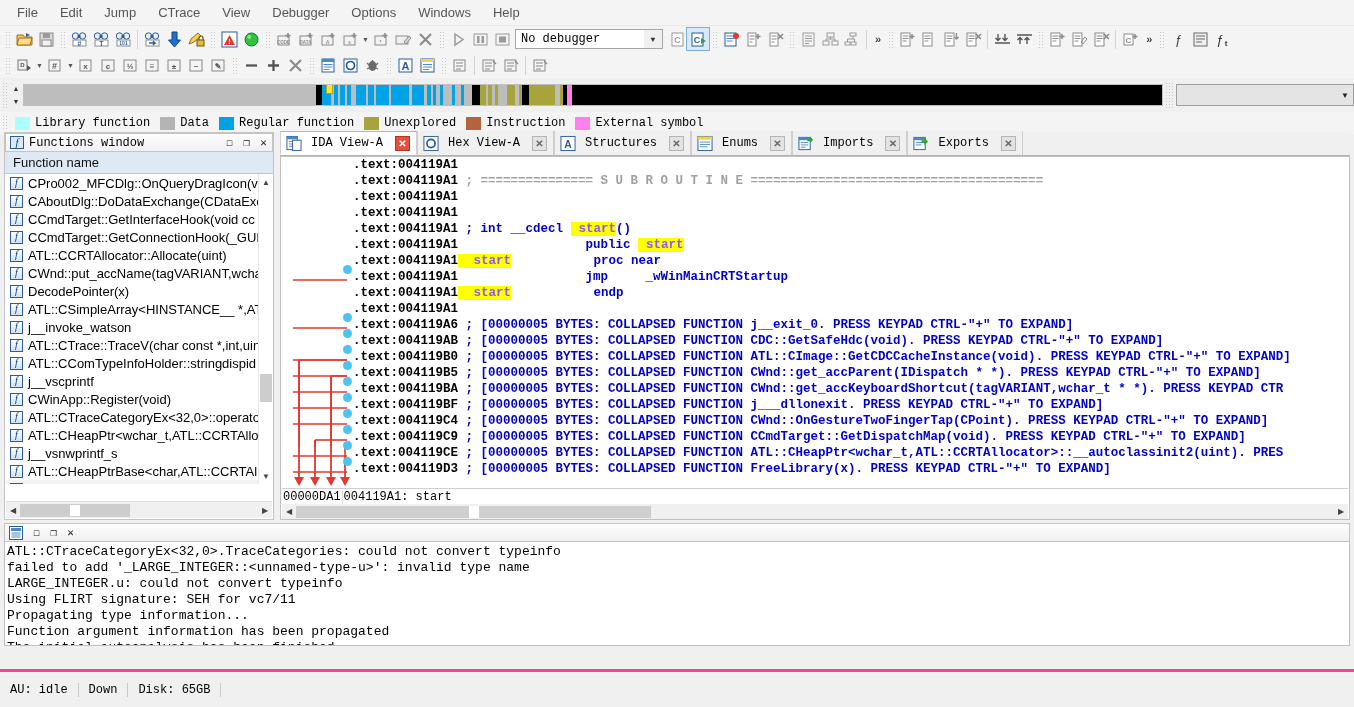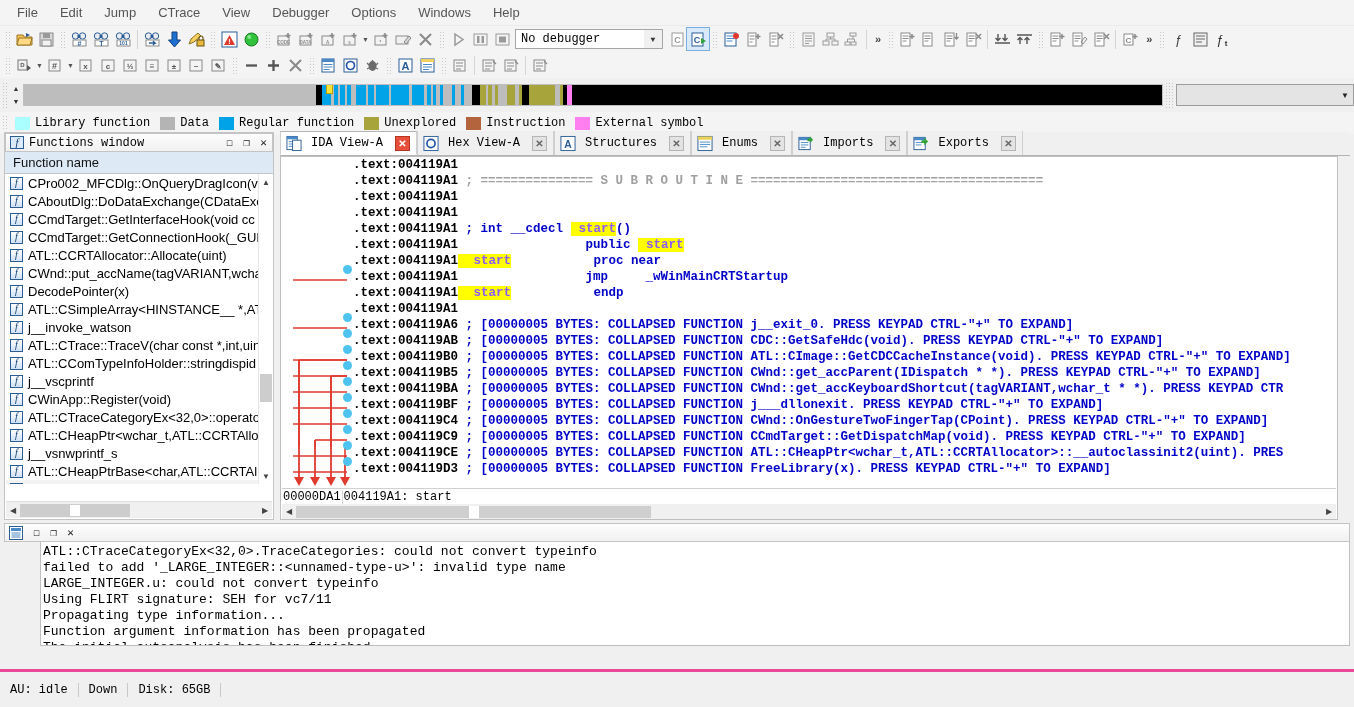--- a/index.html
+++ b/index.html
@@ -157,21 +157,21 @@
   .tab-lb { margin-right:12px; white-space:nowrap; }
   .tab-x {
     width:15px;height:15px; border:1px solid #b5b5b5; background:#e3e3e3;
     display:flex; align-items:center; justify-content:center;
     font-size:10px; color:#666; font-family:"Liberation Sans",sans-serif; font-weight:bold;
   }
   .tab.active .tab-x { background:#e94f3d; border-color:#b5341f; color:#fff; }
 
   
   #disasm-panel {
-    position:absolute; left:280px; top:156px; right:16px; height:364px;
+    position:absolute; left:280px; top:156px; right:4px; height:364px;
     background:#fff; border:1px solid #bfbfbf; overflow:hidden;
   }
   #arrows-col { position:absolute; left:0; top:0; width:72px; height:330px; background:#fff; overflow:hidden; }
   #disasm-text {
     position:absolute; left:72px; top:0; right:0; height:330px; overflow:hidden;
     font-family:"Liberation Mono", monospace; font-size:12.5px; line-height:16px;
     white-space:pre;
   }
   .dline { height:16px; white-space:pre; }
   .seg { color:#000; font-weight:bold; }
@@ -193,21 +193,21 @@
   #disasm-hthumb .grip { position:absolute; left:50%; margin-left:-5px; top:0; width:10px;height:12px;background:#fff;}
 
   
   #output-window {
     position:absolute; left:4px; top:523px; right:4px; height:140px;
   }
   #out-title { width:100%; }
   #out-body {
     height:104px; background:#fff; border:1px solid #bfbfbf; border-top:none;
     font-family:"Liberation Mono", monospace; font-size:13px; line-height:16px;
-    padding:2px 0 0 2px; overflow:hidden; white-space:pre;margin-left:36px;
+    padding:2px 0 0 2px; overflow:hidden; white-space:pre;
   }
   #out-input-row { display:flex; align-items:center; height:22px; margin-top:1px; }
   #py-btn {
     width:50px; height:20px; border:1px solid #9c9c9c; background:#e8e8e8;
     display:flex; align-items:center; justify-content:center;
     font-family:"Liberation Mono", monospace; font-size:12px;
   }
   #cli-input {
     flex:1; height:20px; border:1px solid #9c9c9c; background:#fff; margin-left:3px;
     font-family:"Liberation Mono", monospace; font-size:12px; padding-left:4px; outline:none;

